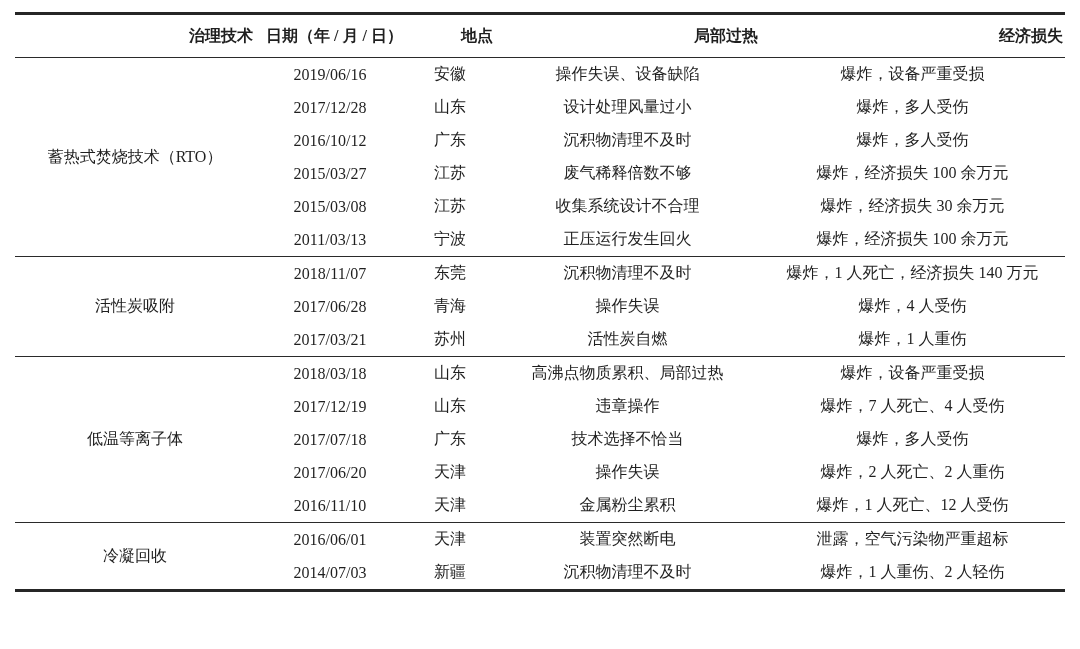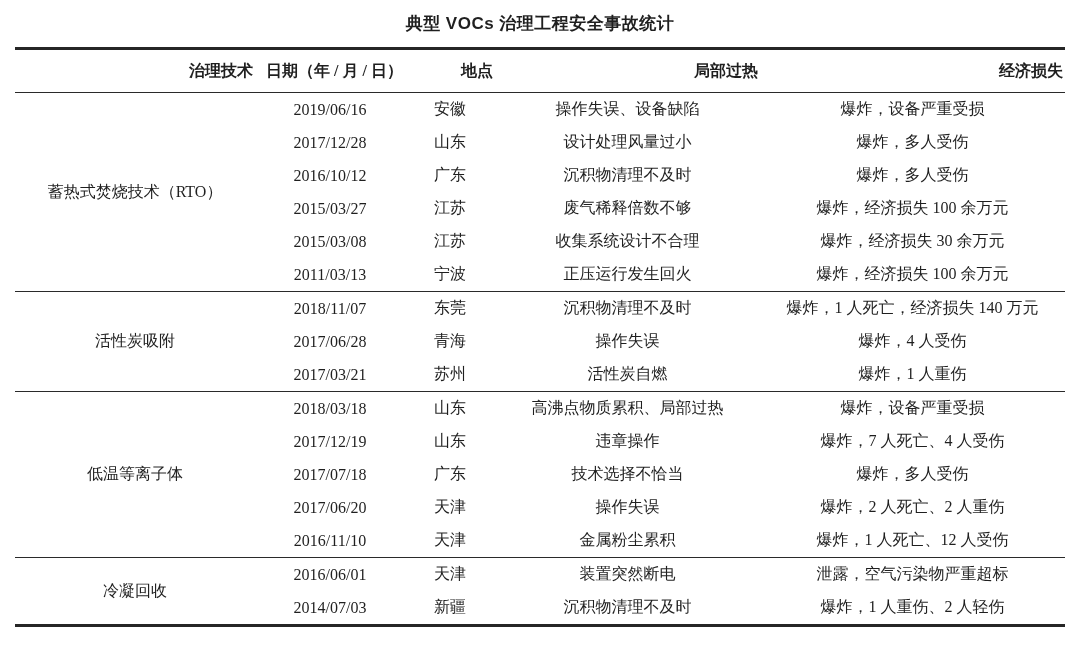--- a/index.html
+++ b/index.html
@@ -57,21 +57,20 @@
     height: 33px;
     padding: 0 2px;
     white-space: nowrap;
   }
   td.tech { font-size: 16px; margin-top: 36px; }
 </style>
 </head>
 <body>
 
 <div class="page">
-  <div class="title">典型 VOCs 治理工程安全事故统计</div>
 
   <table class="tbl">
     <colgroup>
       <col class="c-tech">
         <col class="c-date">
         <col class="c-loc">
         <col class="c-cause">
         <col class="c-cons">
     </colgroup>
     <thead>

